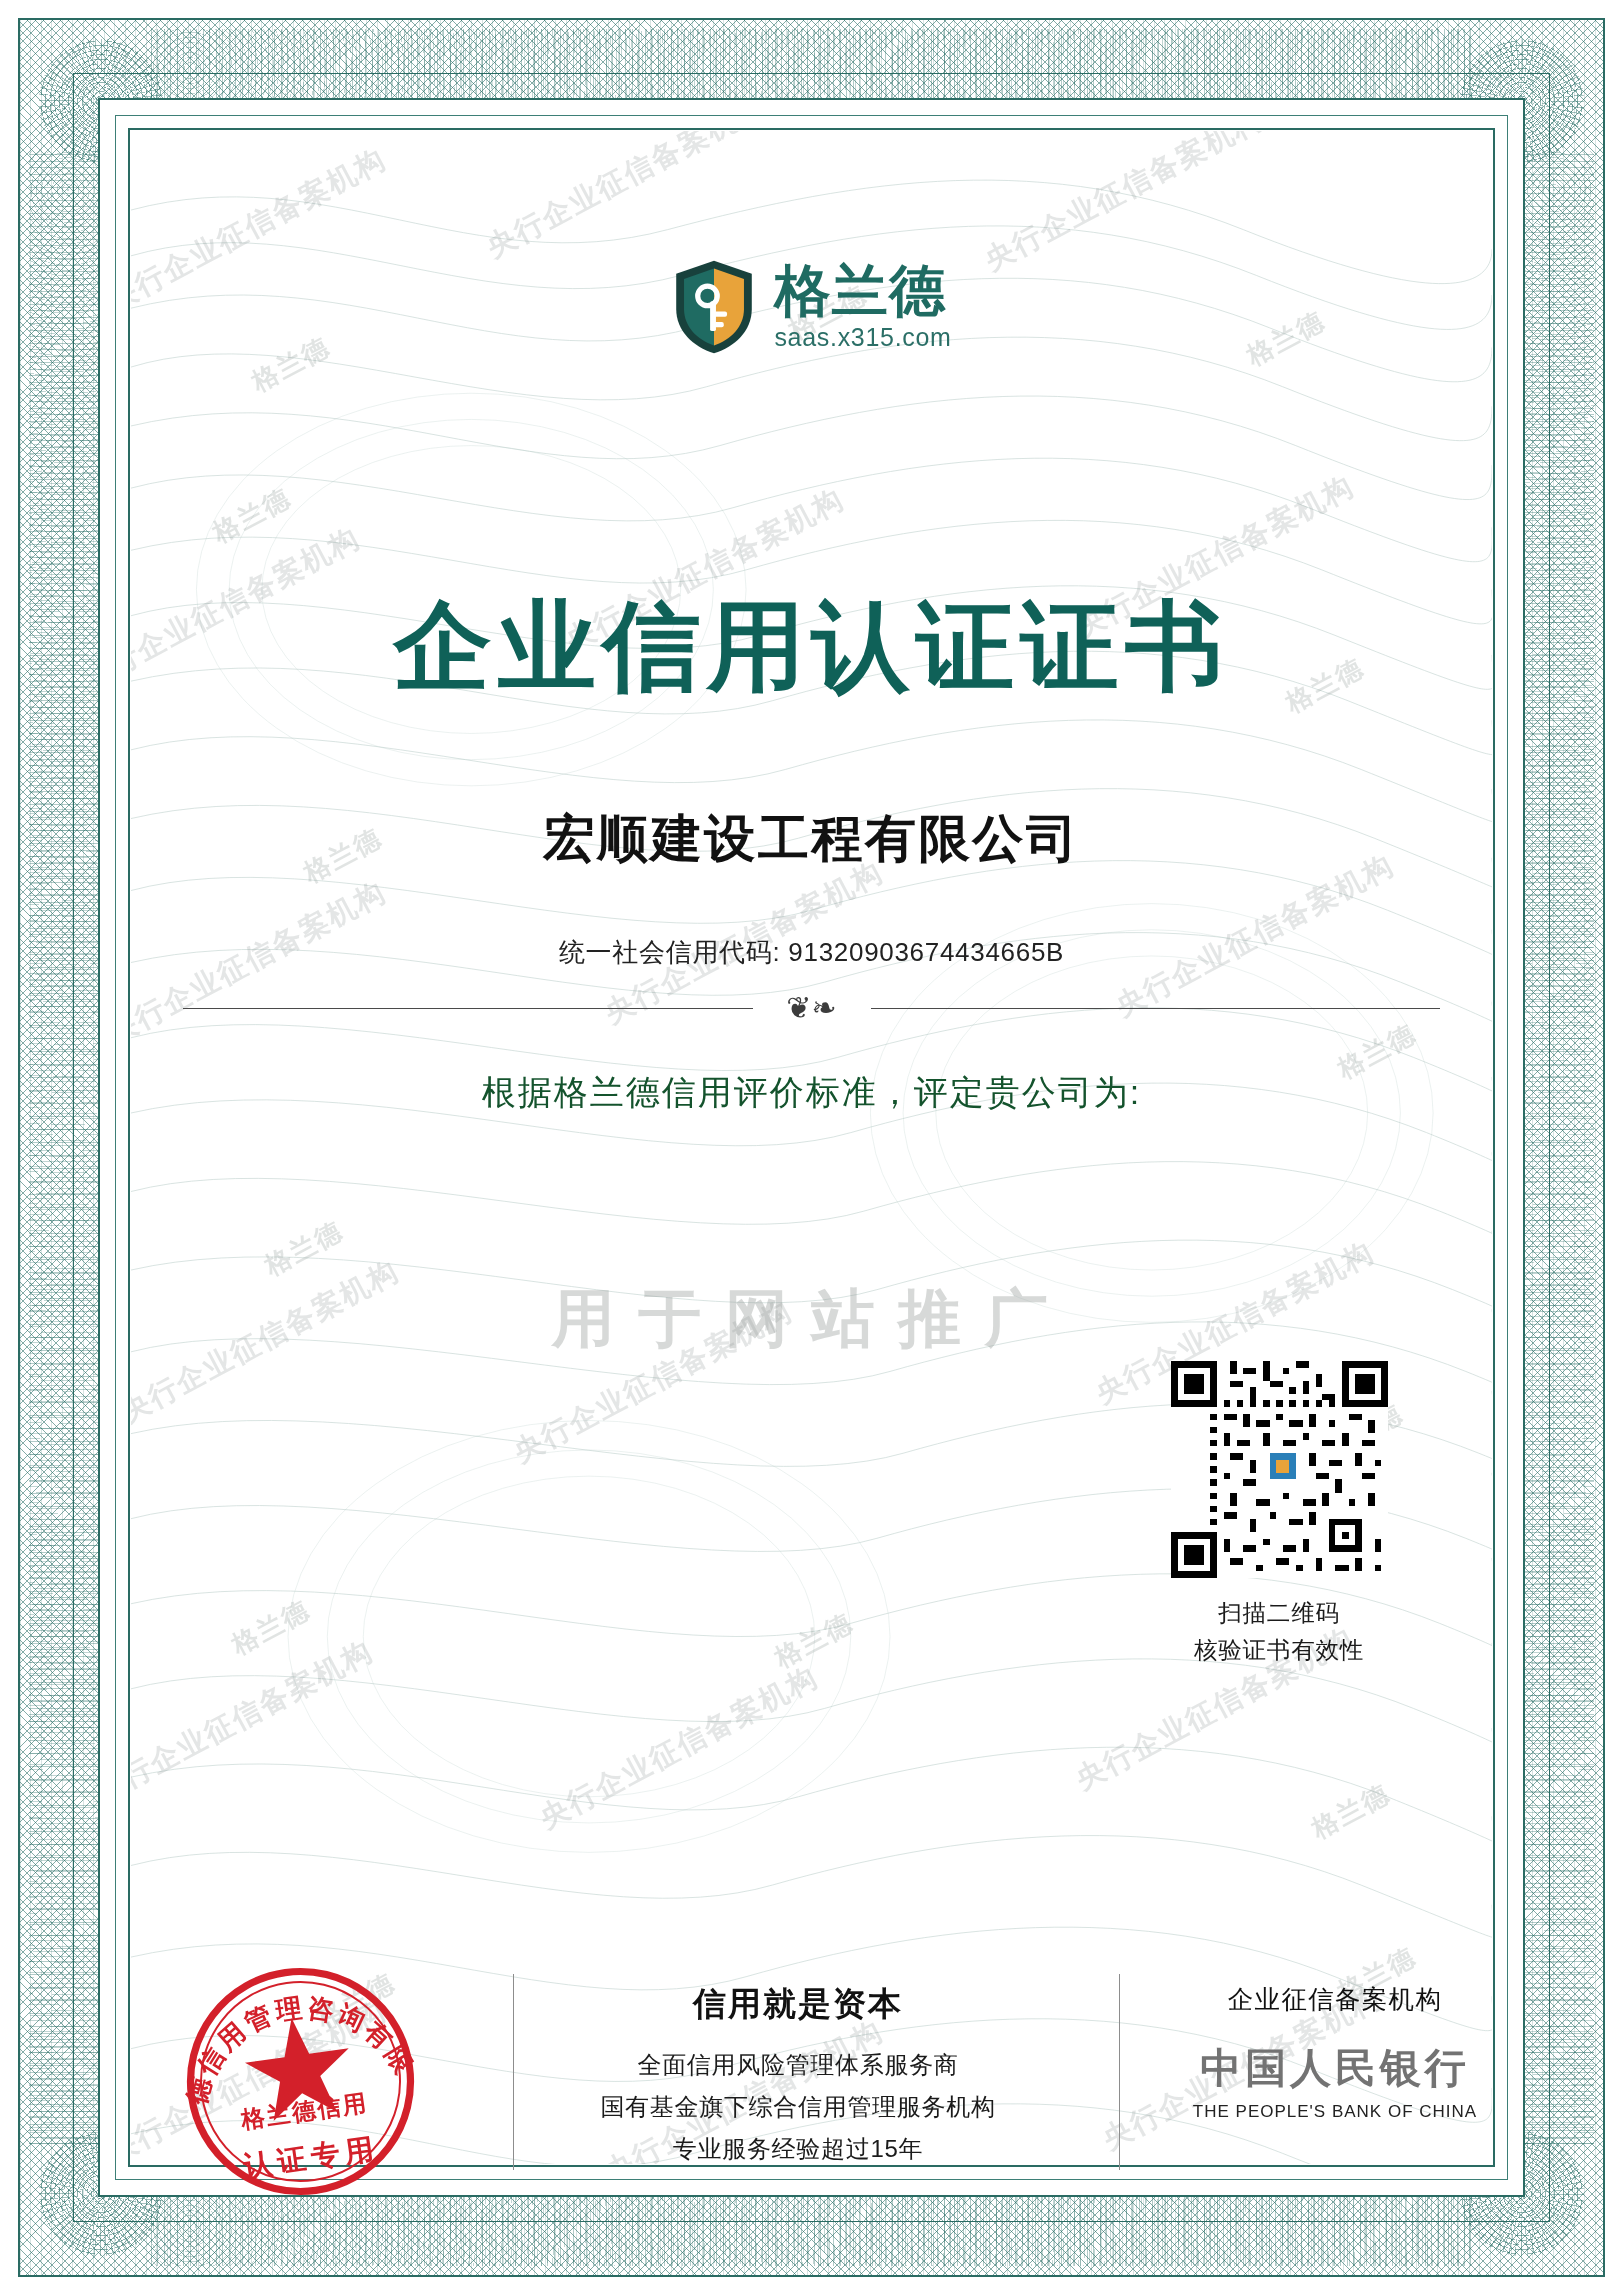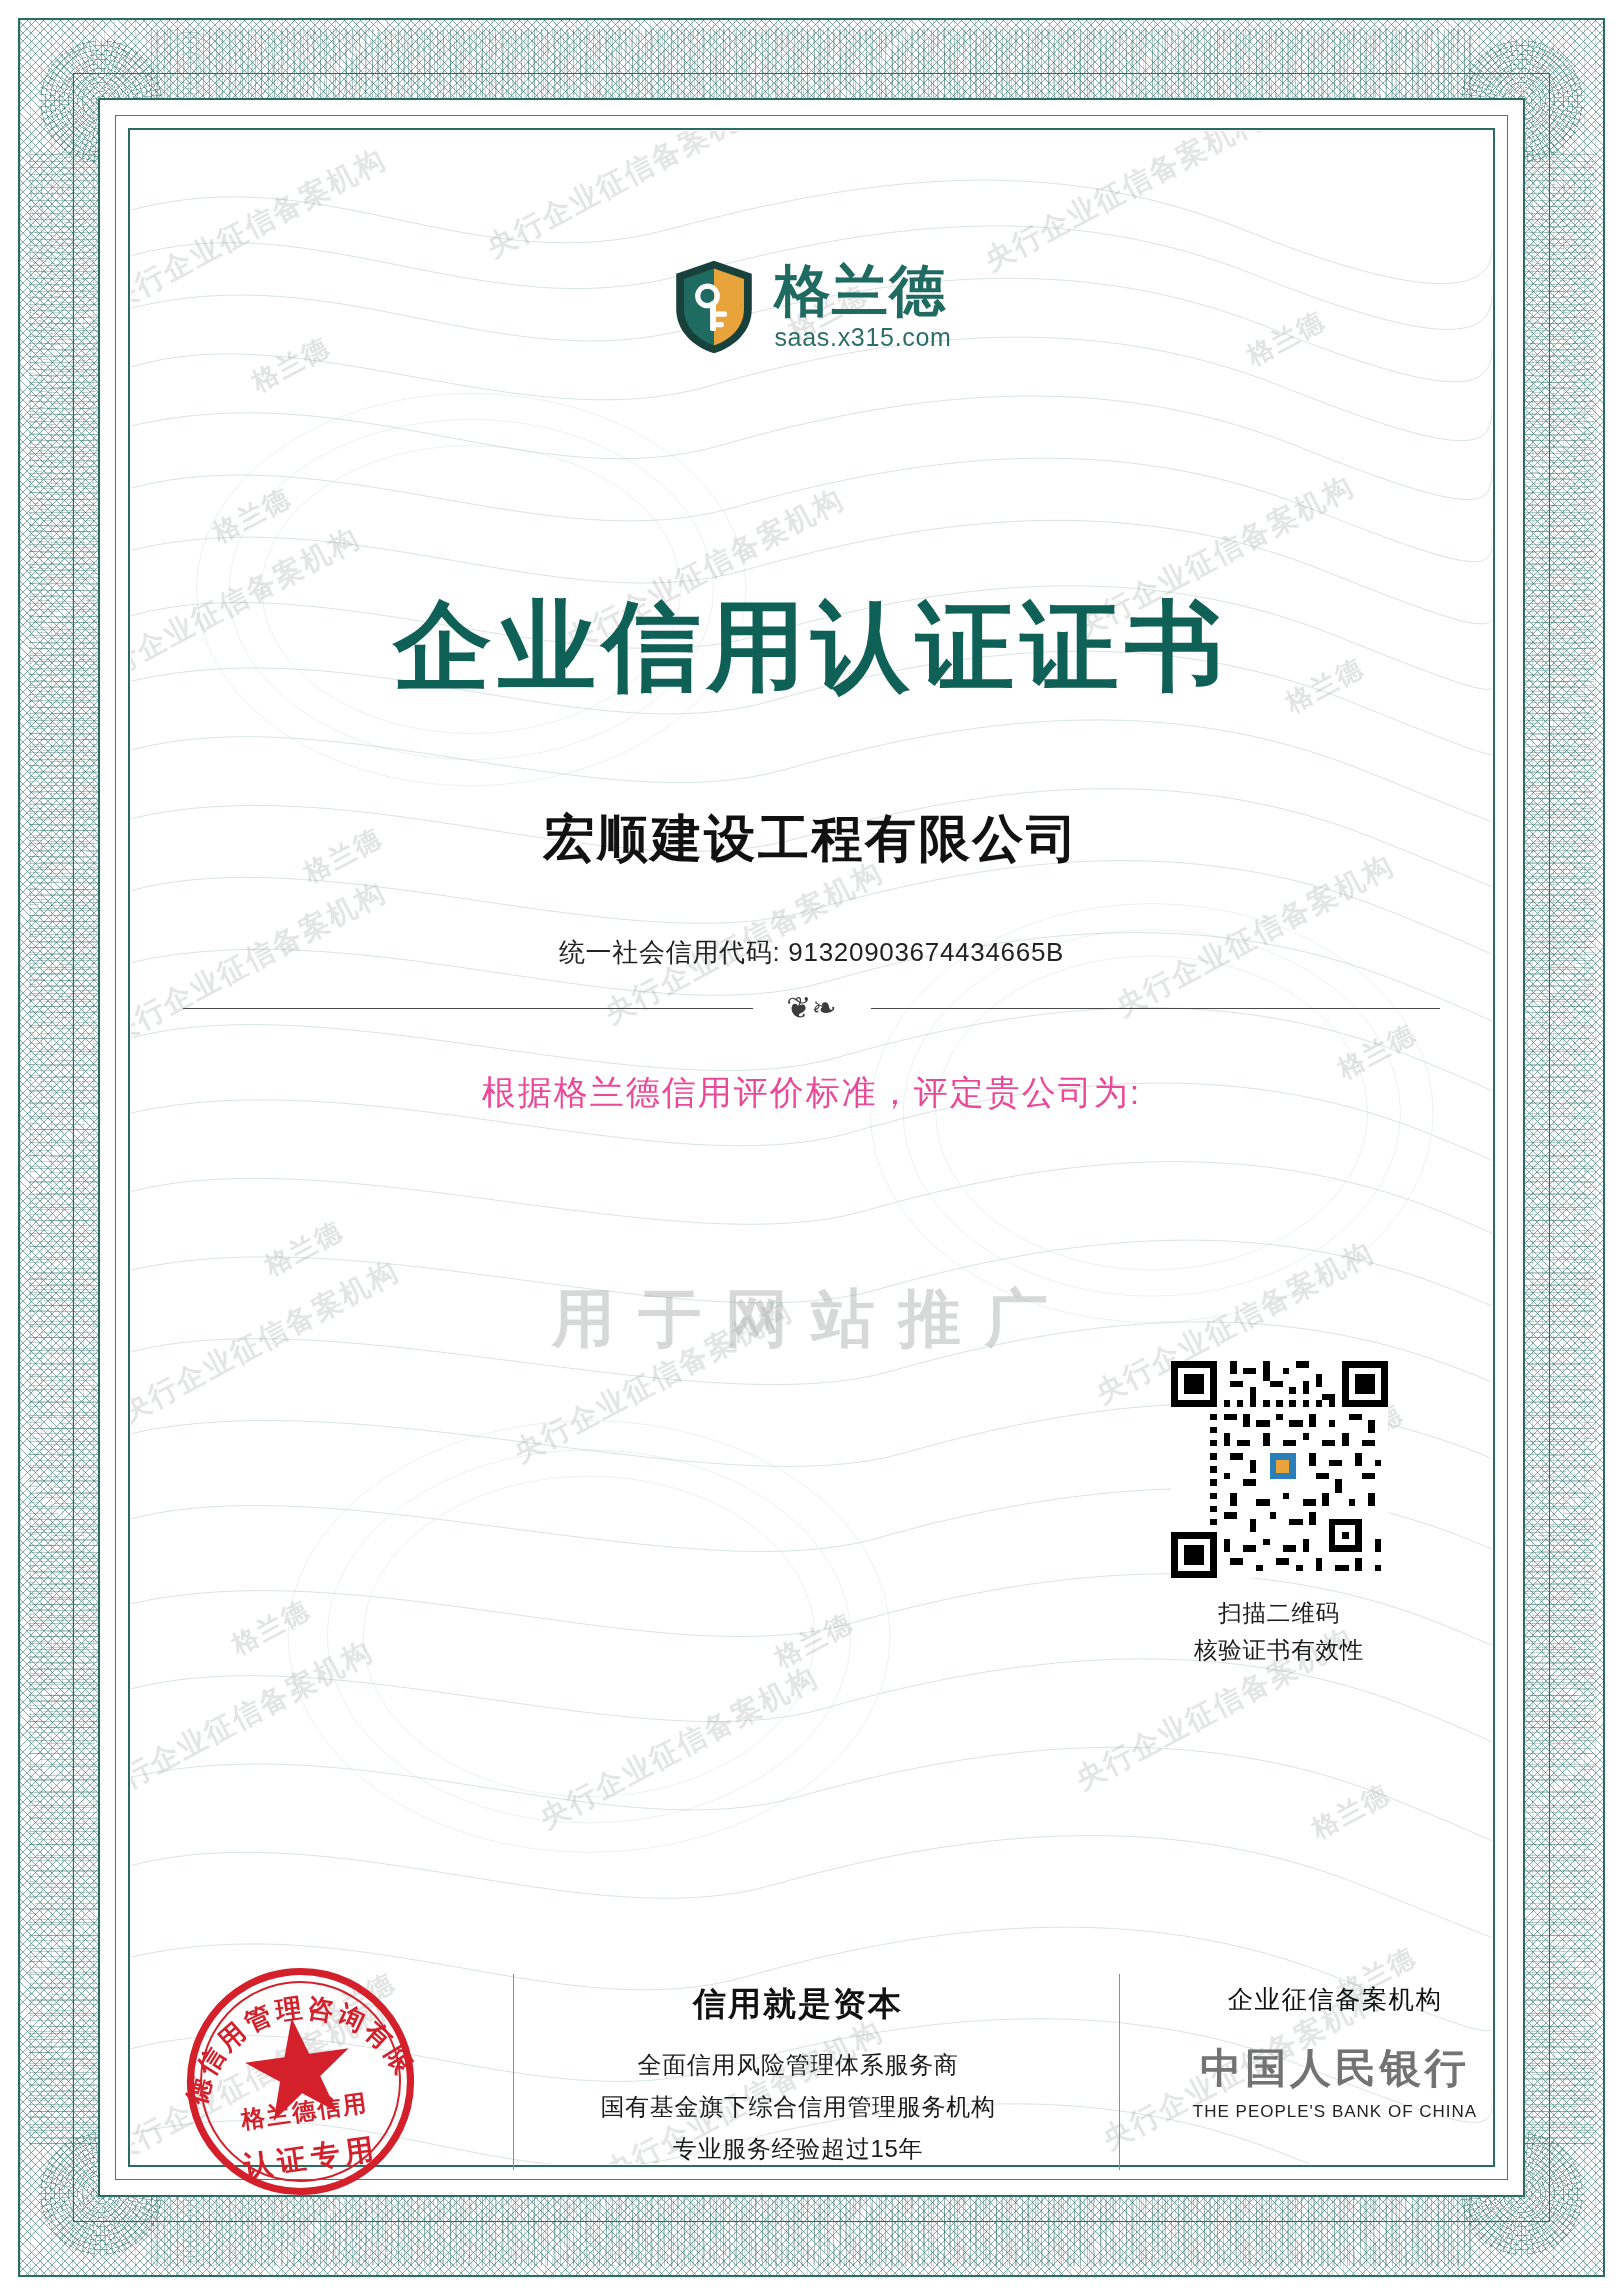--- a/index.html
+++ b/index.html
@@ -234,21 +234,21 @@
     color: #3c3c3c;
     line-height: 39px;
   }
 
   .eval-line {
     position: absolute;
     top: 933px;
     left: 0; right: 0;
     text-align: center;
     font-size: 34px;
-    color: #ec4899;
+    color: #14532d;
     letter-spacing: 2px;
   }
 
   .grade {
     position: absolute;
     top: 1034px;
     left: 0; right: 0;
     text-align: center;
     font-size: 68px;
     font-weight: 700;

